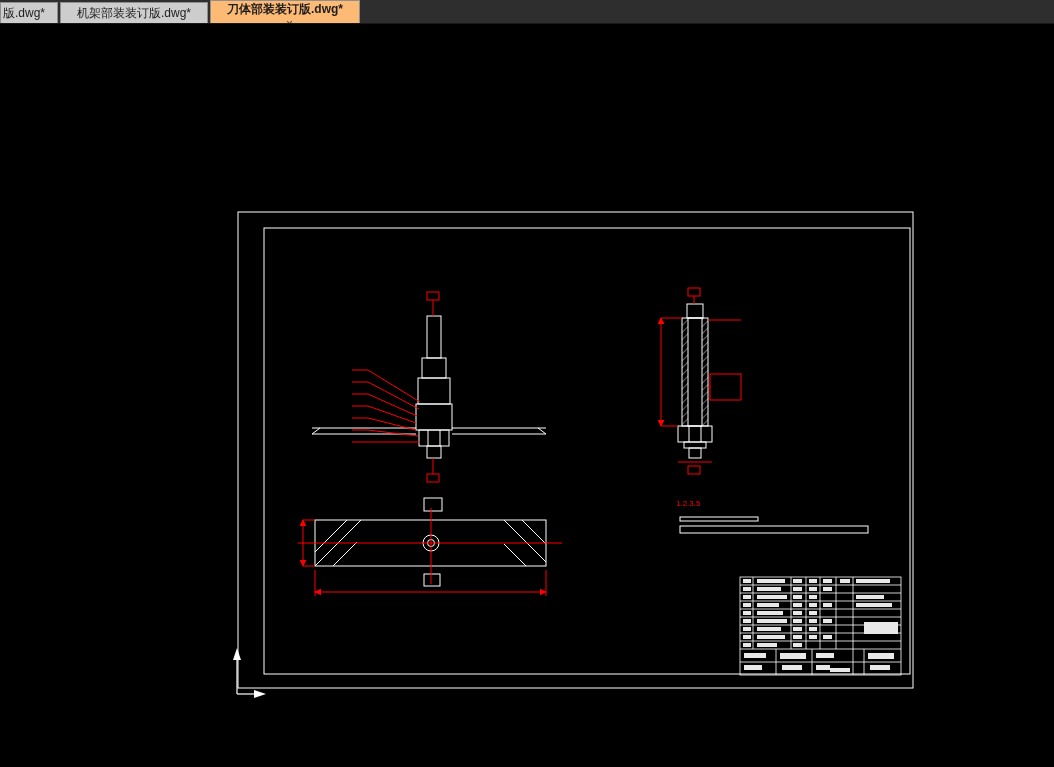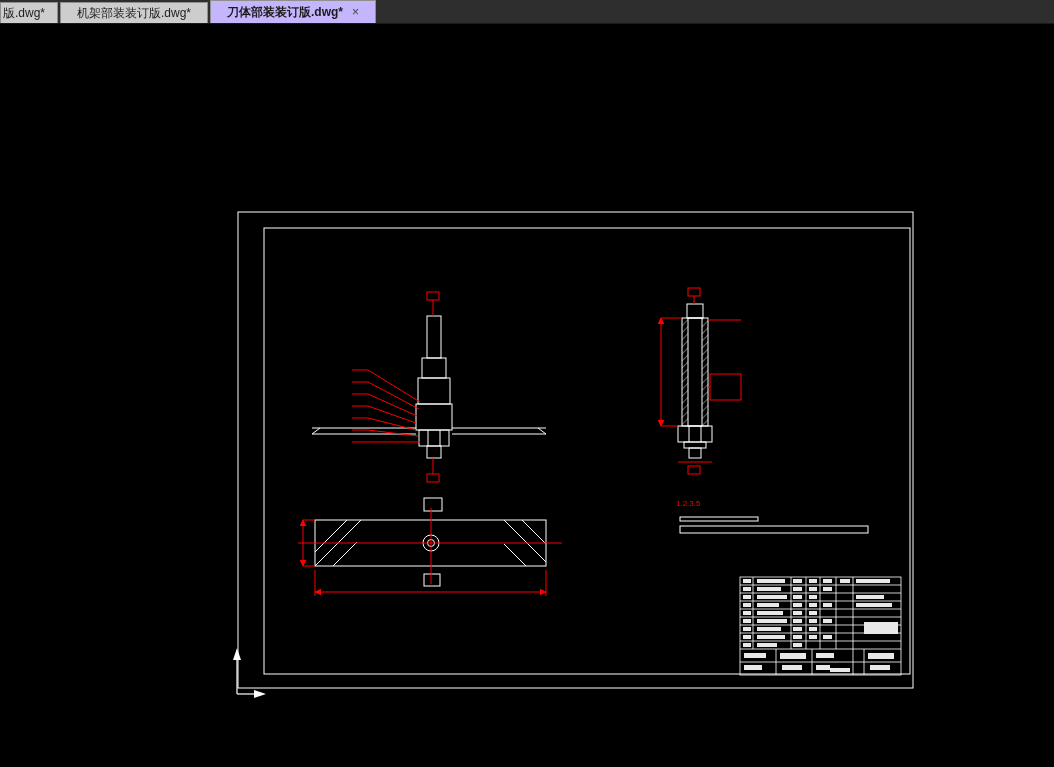--- a/index.html
+++ b/index.html
@@ -2,21 +2,21 @@
 <html><head>
 <meta charset="utf-8">
 <style>
   html,body{margin:0;padding:0;width:1054px;height:767px;background:#000;overflow:hidden;
     font-family:"Liberation Sans",sans-serif;}
   .tabbar{height:24px;background:#2e2e2e;display:flex;align-items:flex-end;border-bottom:1px solid #1a1a1a;box-sizing:border-box;}
   .tab{height:21px;display:flex;align-items:center;padding:0 16px;background:#cdcdcd;
     border:1px solid #8f8f8f;border-bottom:none;margin-right:2px;font-size:12px;color:#1c1c1c;
     white-space:nowrap;overflow:hidden;box-sizing:border-box;cursor:default;}
   .tab.partial{width:58px;padding-left:2px;}
-  .tab.active{background:#c4b5fd;font-weight:bold;height:23px;}
+  .tab.active{background:#fdba74;font-weight:bold;height:23px;flex-direction:column;}
   .tab .close{margin-left:9px;font-weight:normal;color:#444;font-size:12px;line-height:1;}
   .canvas{position:relative;width:913px;height:743px;background:#000;}
   svg{display:block;}
 </style>
 </head>
 <body>
 
 <div class="tabbar">
   <div class="tab partial">
     <span>版.dwg*</span>

